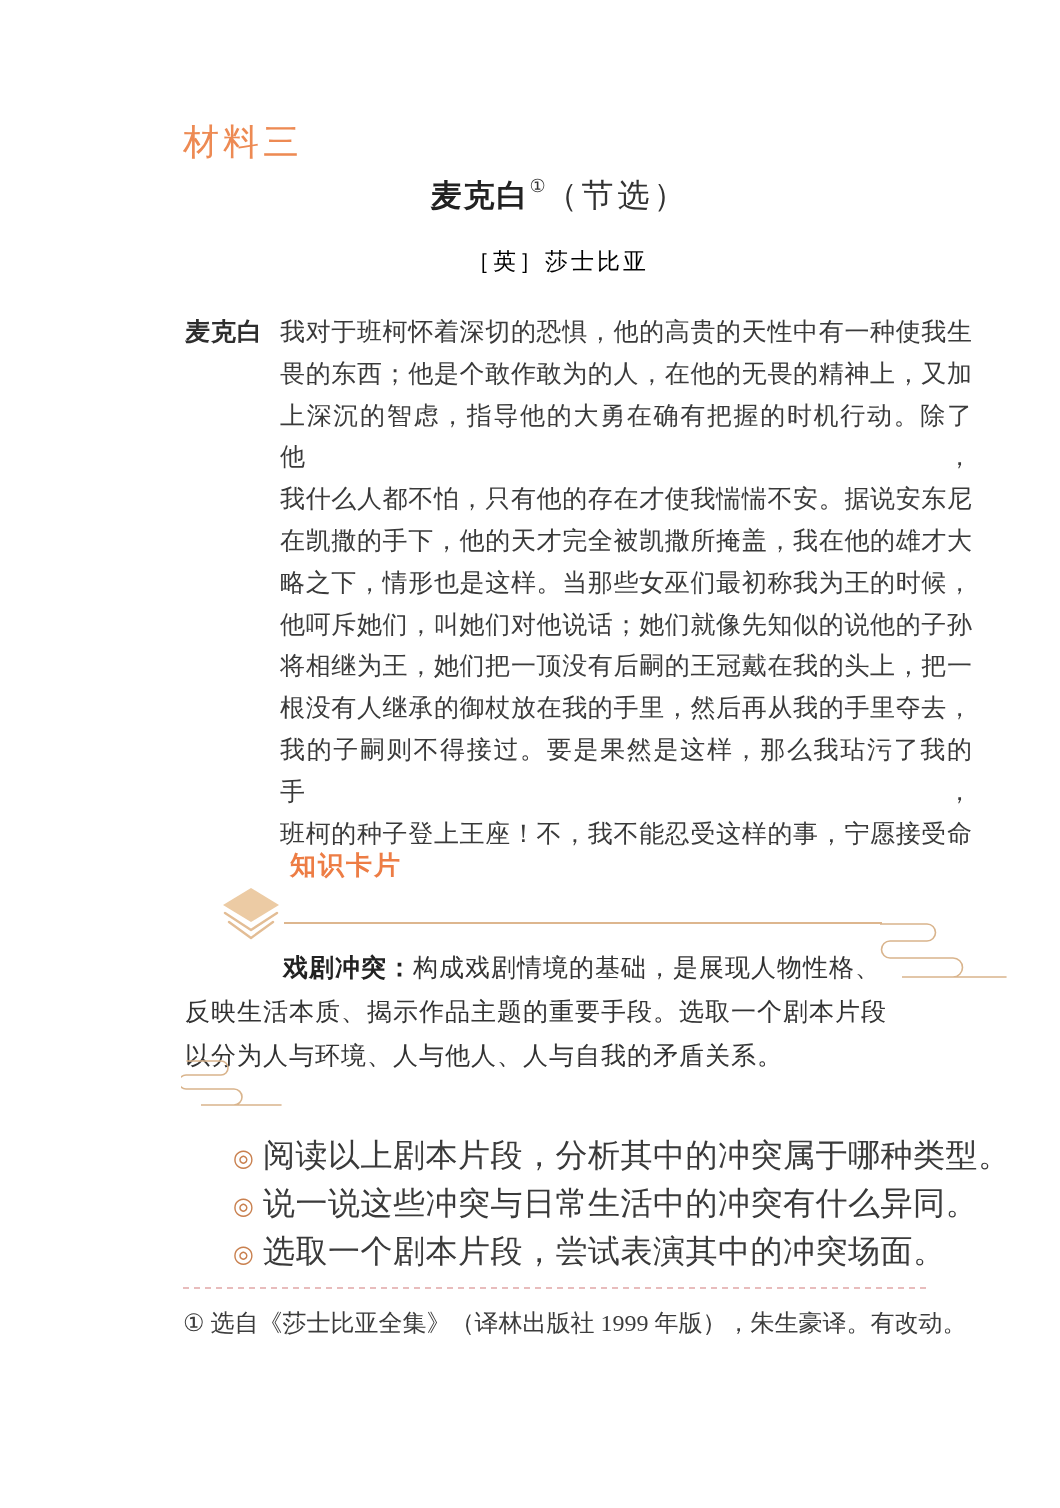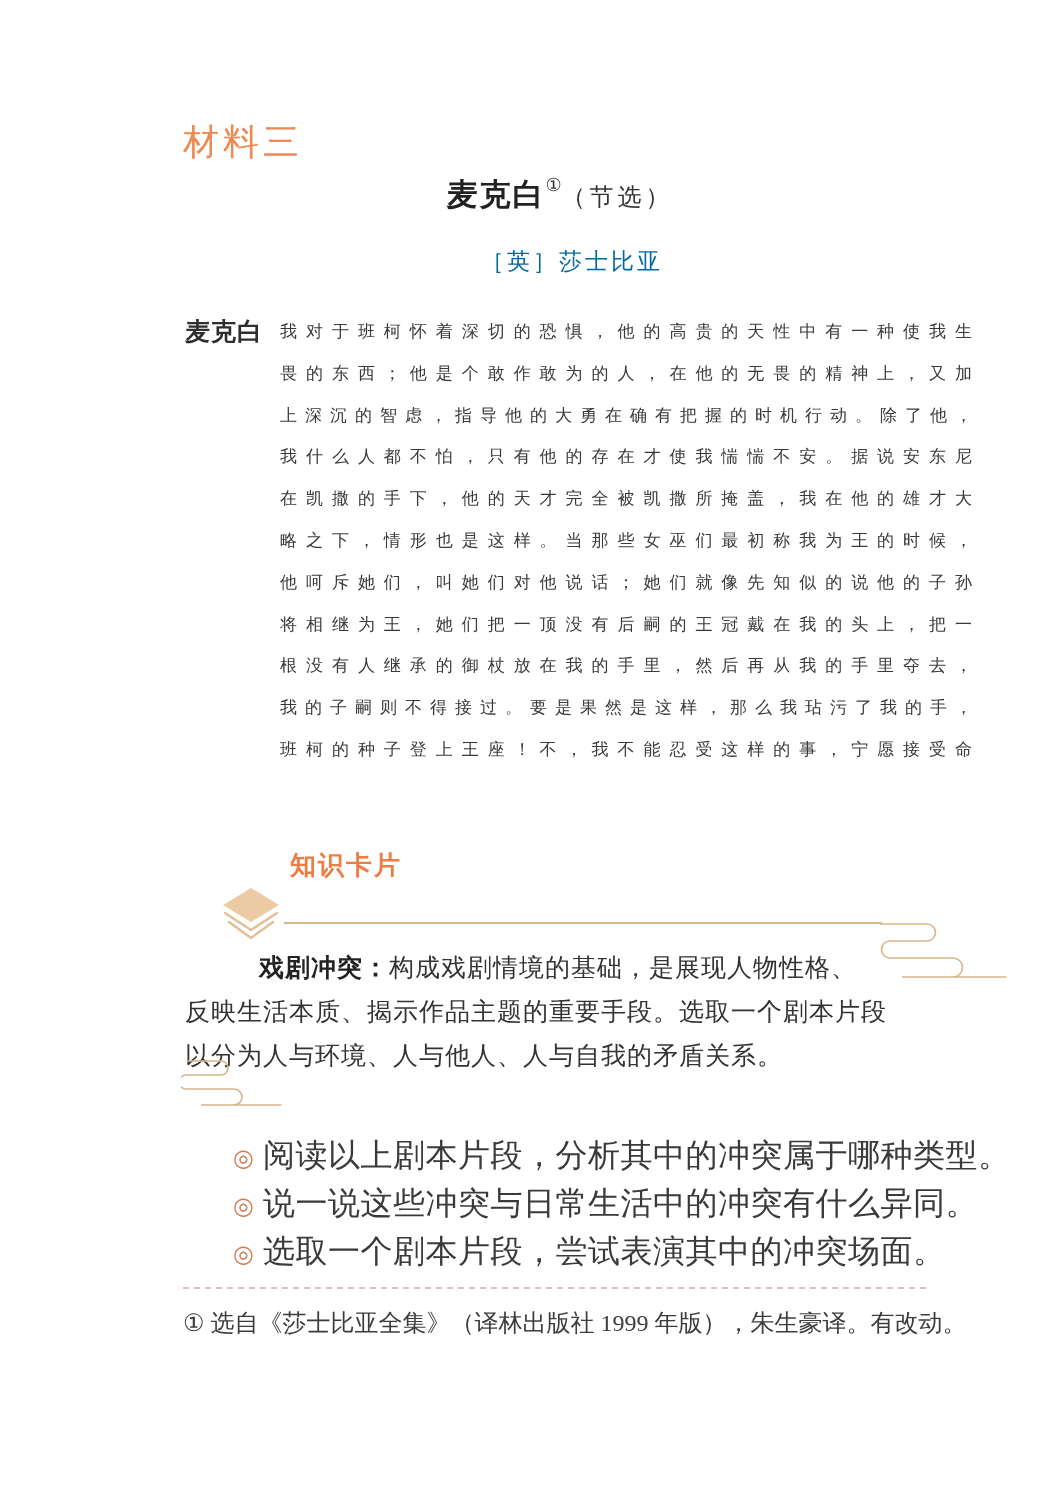--- a/index.html
+++ b/index.html
@@ -24,38 +24,38 @@
     text-align:center;white-space:nowrap;
   }
   .title-main{
     font-family:"Liberation Sans","DejaVu Sans",sans-serif;
     font-size:31px;font-weight:bold;color:#222;letter-spacing:2px;
   }
   .title-ref{
     font-size:18px;vertical-align:14px;color:#333;letter-spacing:0;
   }
   .title-suffix{
-    font-size:24px;color:#333;letter-spacing:4px;
+    font-size:32px;color:#333;letter-spacing:4px;
   }
   .author-row{
-    position:absolute;left:142px;top:246px;width:760px;
-    text-align:center;font-size:23px;letter-spacing:3px;color:#0369a1;
+    position:absolute;left:128px;top:246px;width:760px;
+    text-align:center;font-size:23px;letter-spacing:3px;color:#000000;
   }
   
   .speaker{
     position:absolute;left:135px;top:311px;
     font-family:"Liberation Sans","DejaVu Sans",sans-serif;
     font-size:25px;font-weight:bold;line-height:41.8px;color:#2e2e2e;
     letter-spacing:1px;
   }
   .dialogue{
     position:absolute;left:230px;top:311px;width:692px;
   }
   .dialogue .dline{
-    line-height:41.8px;font-size:17px;color:#3a3a3a;
+    line-height:41.8px;font-size:25px;color:#3a3a3a;
     text-align:justify;text-align-last:justify;
   }
   .dialogue .dline.last{text-align-last:left;}
   
   .card-icon{position:absolute;left:170px;top:886px;}
   .card-title{
     position:absolute;left:240px;top:848px;
     font-family:"Liberation Sans","DejaVu Sans",sans-serif;
     font-size:26px;font-weight:bold;color:#ED7D45;letter-spacing:2px;
   }
@@ -64,21 +64,21 @@
     background:#DDB68E;
   }
   .cloud-right{position:absolute;left:830px;top:917px;}
   .cloud-left{position:absolute;left:131px;top:1056px;}
   .card-body{
     position:absolute;left:135px;top:946px;width:720px;
   }
   .card-body .cline{
     line-height:44px;font-size:25px;color:#333;letter-spacing:1px;
   }
-  .card-body .cline.first{padding-left:74px;}
+  .card-body .cline.first{padding-left:74px;text-align:center;}
   .card-lead{font-weight:bold;color:#222;}
   
   .tasks{position:absolute;left:183px;top:1134px;}
   .task-row{line-height:42px;white-space:nowrap;}
   .task-bullet{
     font-size:24px;color:#C9804F;margin-right:9px;
     font-family:"DejaVu Sans","Liberation Sans",sans-serif;
   }
   .task-text{font-size:32px;color:#3a3a3a;letter-spacing:0.5px;}
   

